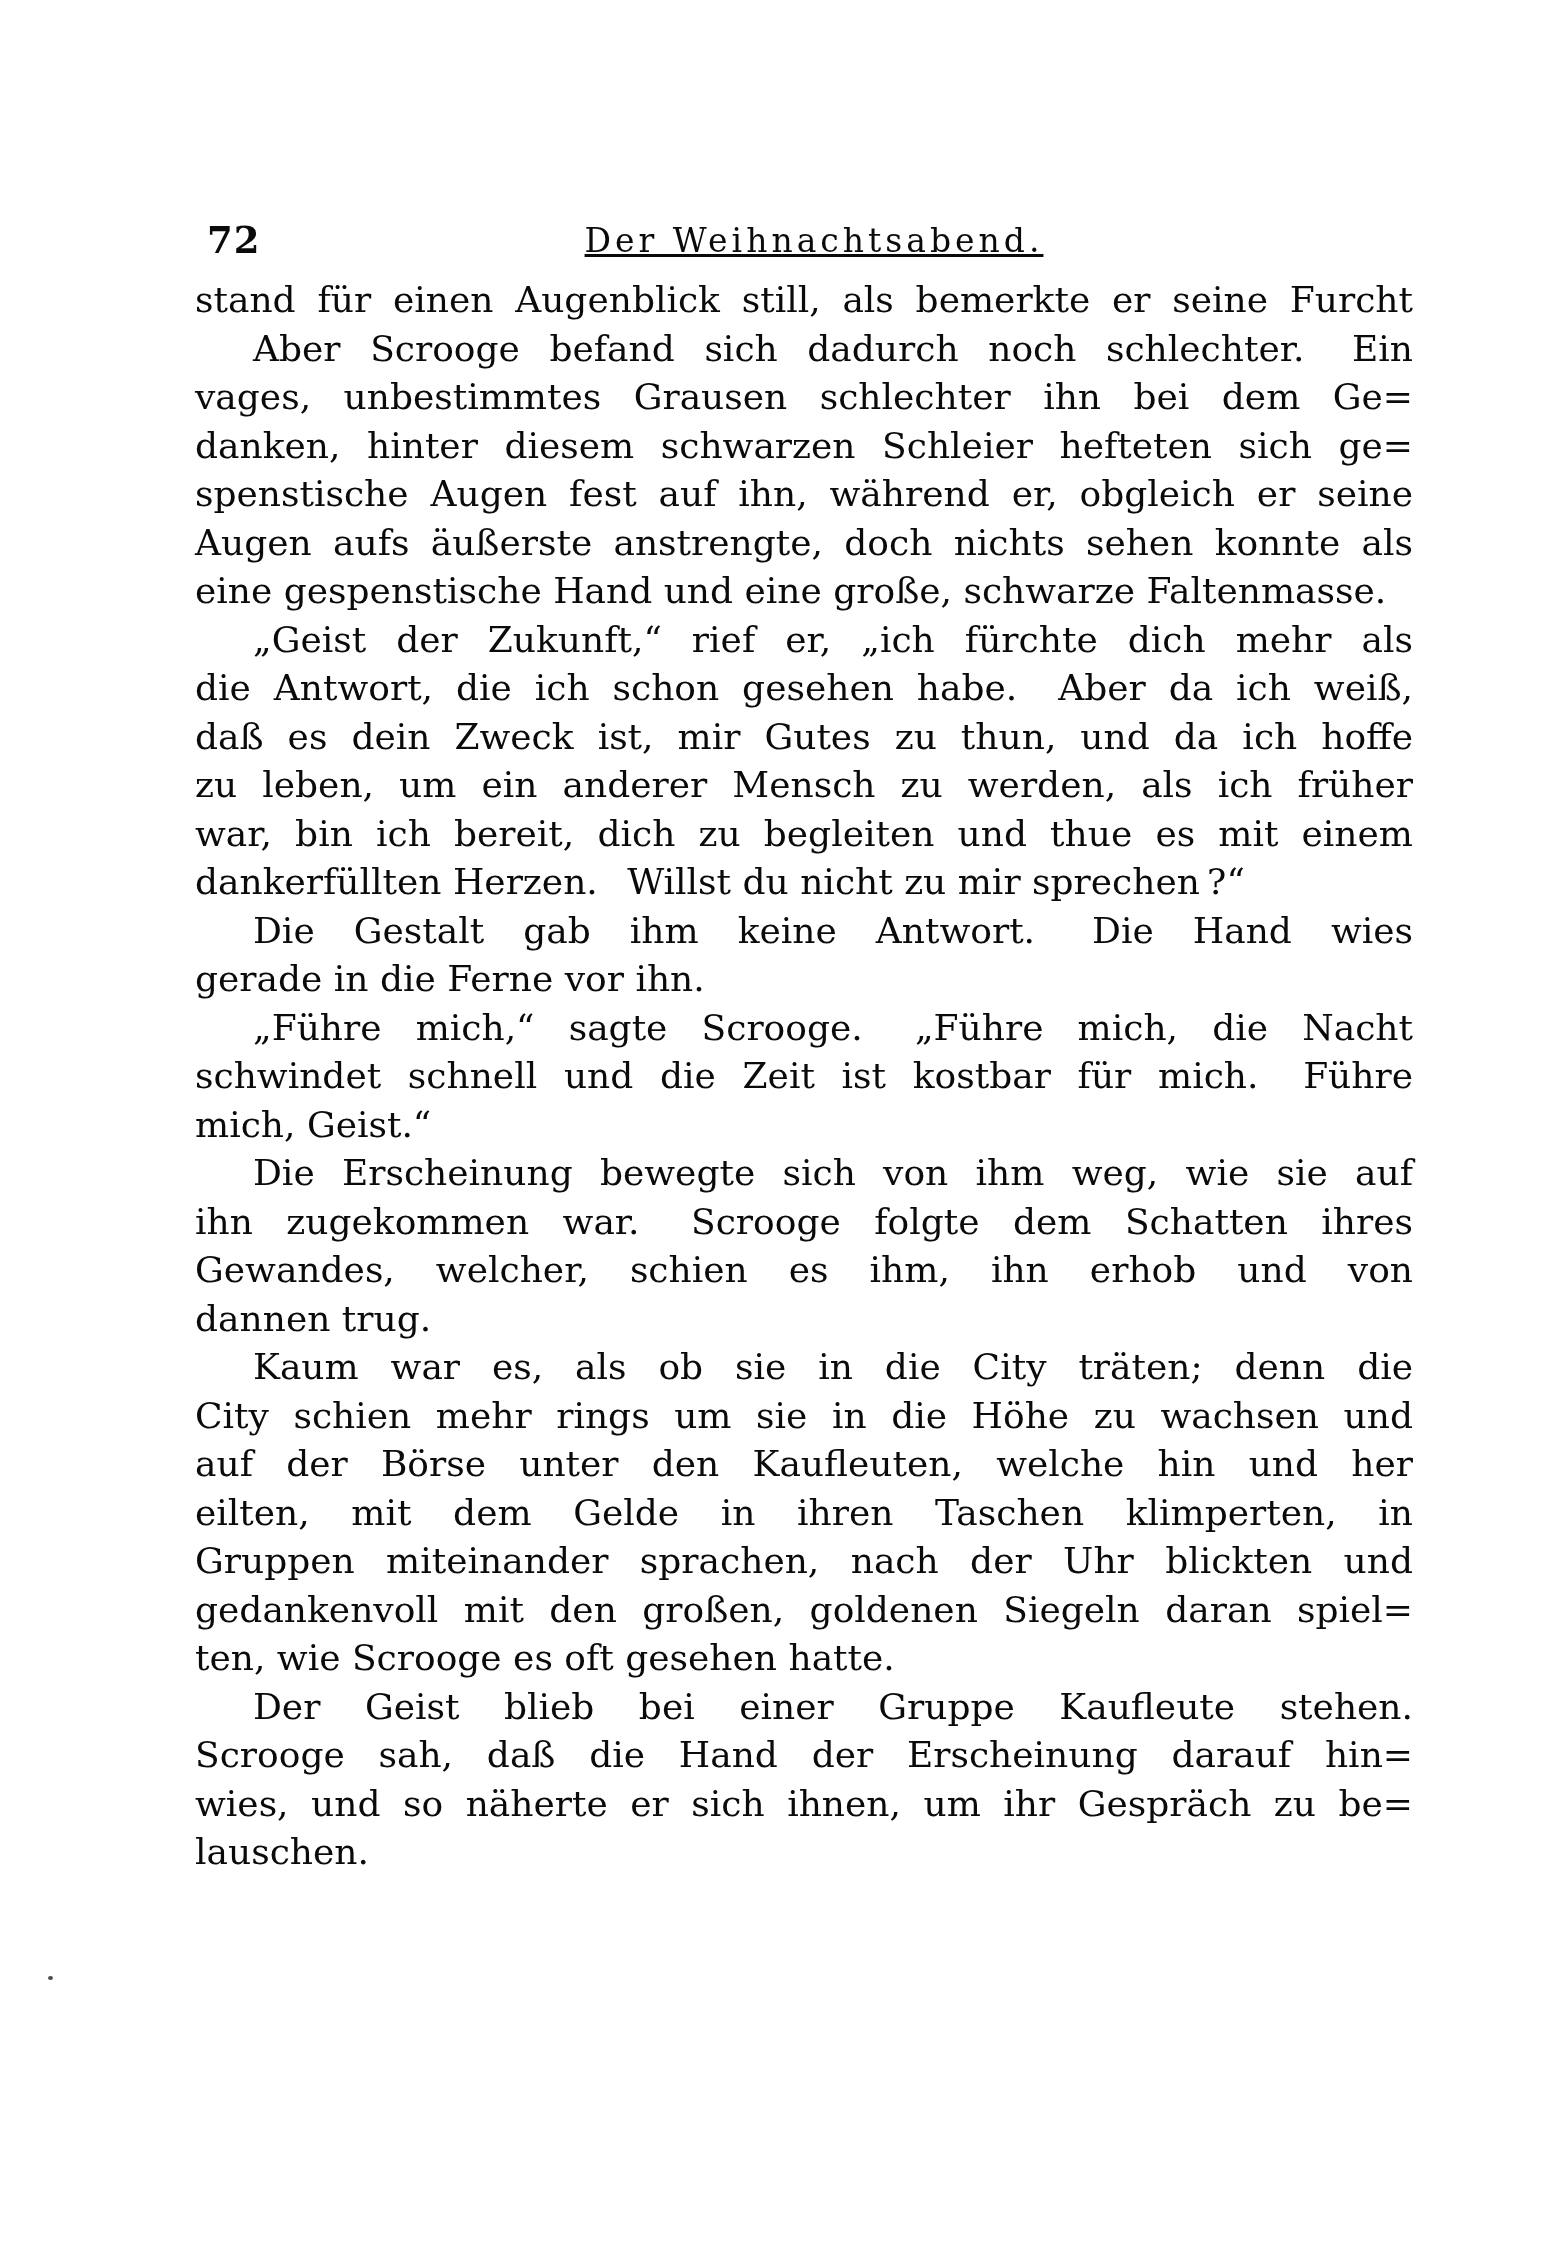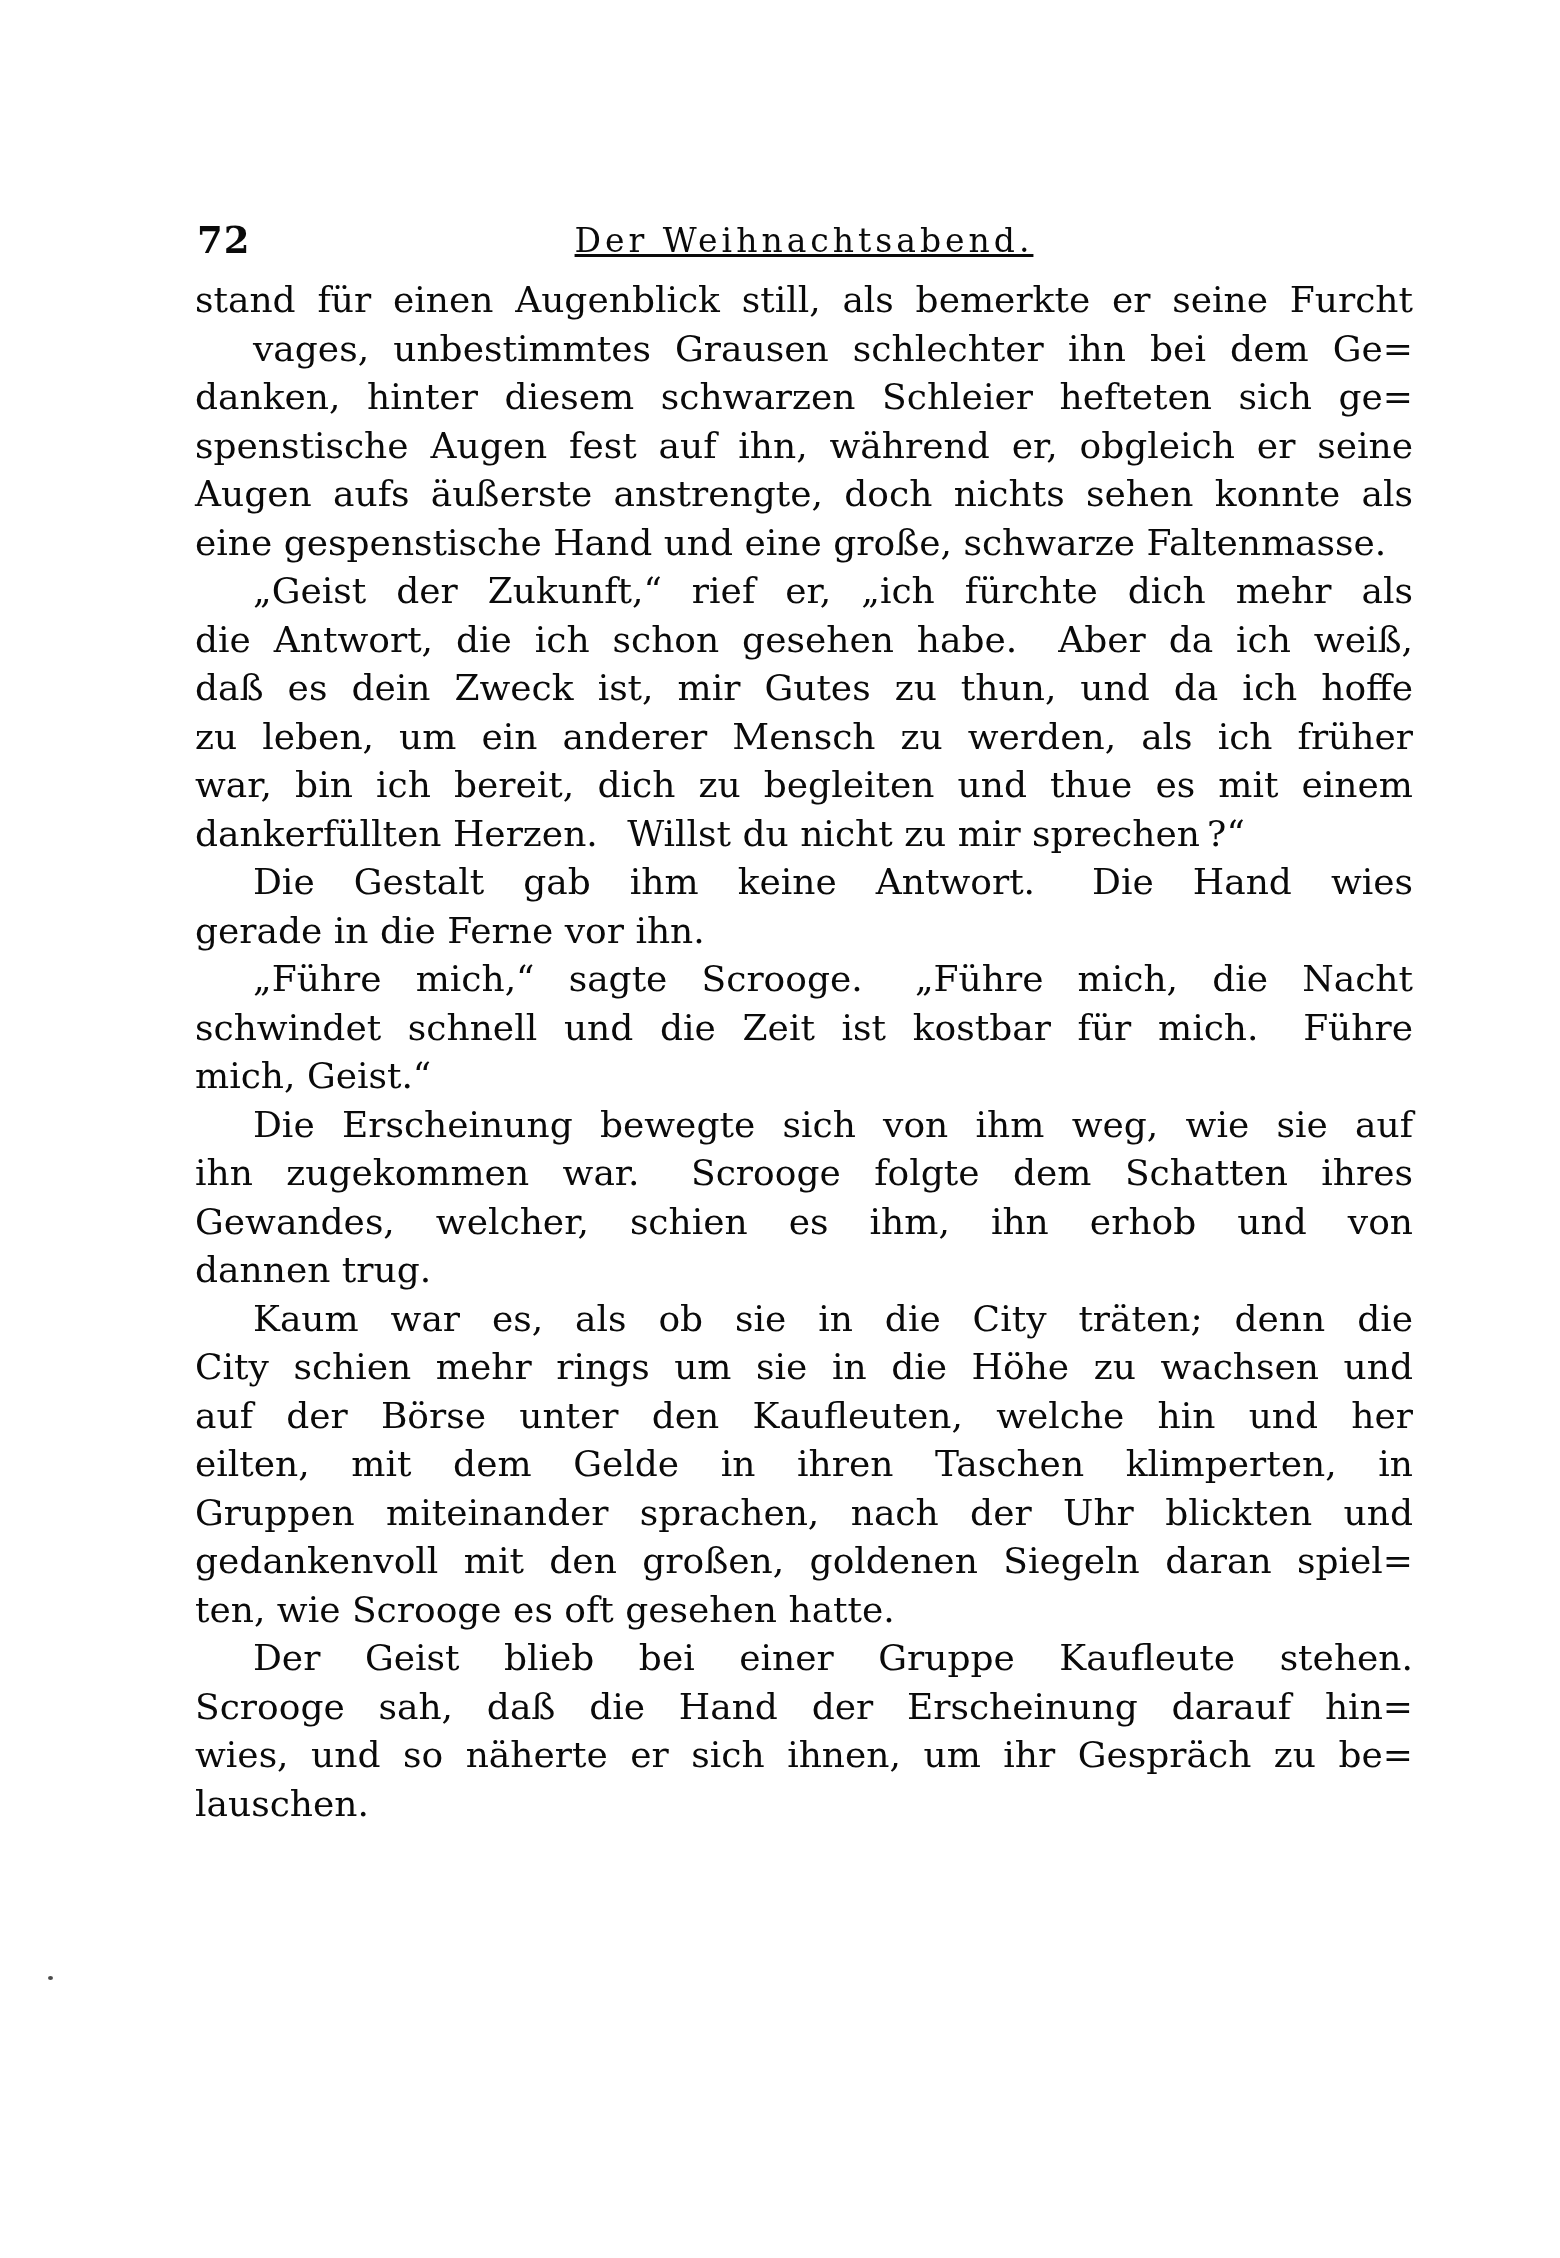--- a/index.html
+++ b/index.html
@@ -8,21 +8,21 @@
     width: 1560px;
     height: 2258px;
     background: #ffffff;
     color: #0a0a0a;
     font-family: "DejaVu Serif", "Liberation Serif", serif;
     overflow: hidden;
   }
   .page-header {
     position: absolute;
     top: 218px;
-    left: 195px;
+    left: 205px;
     width: 1218px;
     height: 46px;
   }
   .page-number {
     position: absolute;
     left: 2px;
     top: 0;
     font-size: 37px;
     font-weight: 700;
     letter-spacing: 1px;
@@ -72,20 +72,21 @@
     <span class="running-title">Der Weihnachtsabend.</span>
   </div>
 
   <div class="text-block">
 
     <div class="paragraph">
       <div class="line">stand für einen Augenblick still, als bemerkte er seine Furcht</div>
     </div>
 
     <div class="paragraph indented">
+      <div class="line">Aber Scrooge befand sich dadurch noch schlechter.  Ein</div>
       <div class="line">vages, unbestimmtes Grausen schlechter ihn bei dem Ge=</div>
       <div class="line">danken, hinter diesem schwarzen Schleier hefteten sich ge=</div>
       <div class="line">spenstische Augen fest auf ihn, während er, obgleich er seine</div>
       <div class="line">Augen aufs äußerste anstrengte, doch nichts sehen konnte als</div>
       <div class="line last">eine gespenstische Hand und eine große, schwarze Faltenmasse.</div>
     </div>
 
     <div class="paragraph indented">
       <div class="line">„Geist der Zukunft,“ rief er, „ich fürchte dich mehr als</div>
       <div class="line">die Antwort, die ich schon gesehen habe.  Aber da ich weiß,</div>

